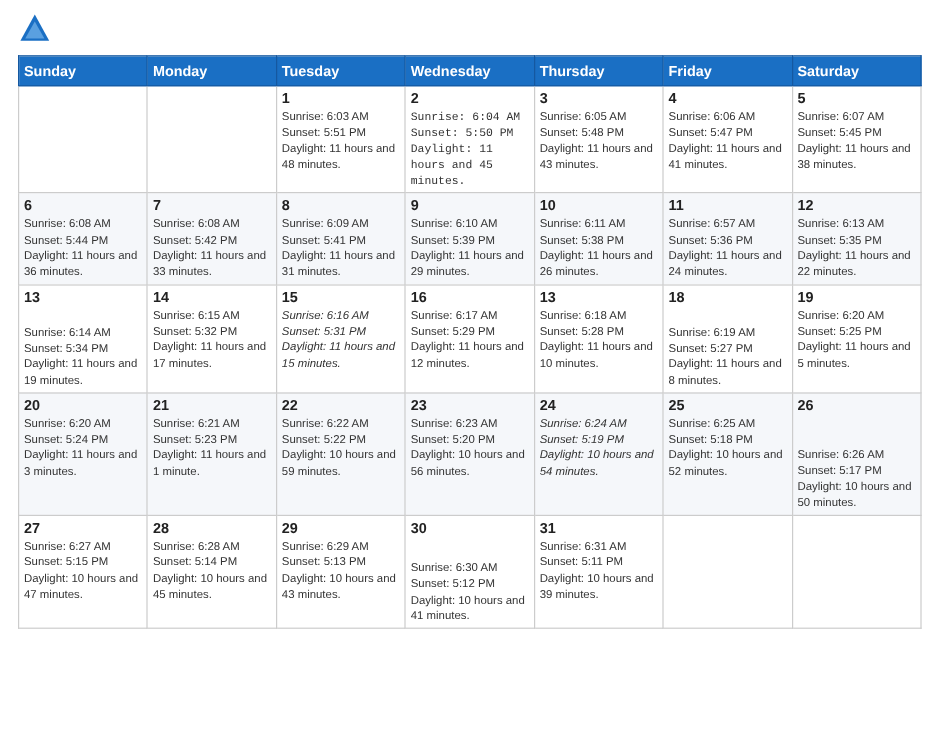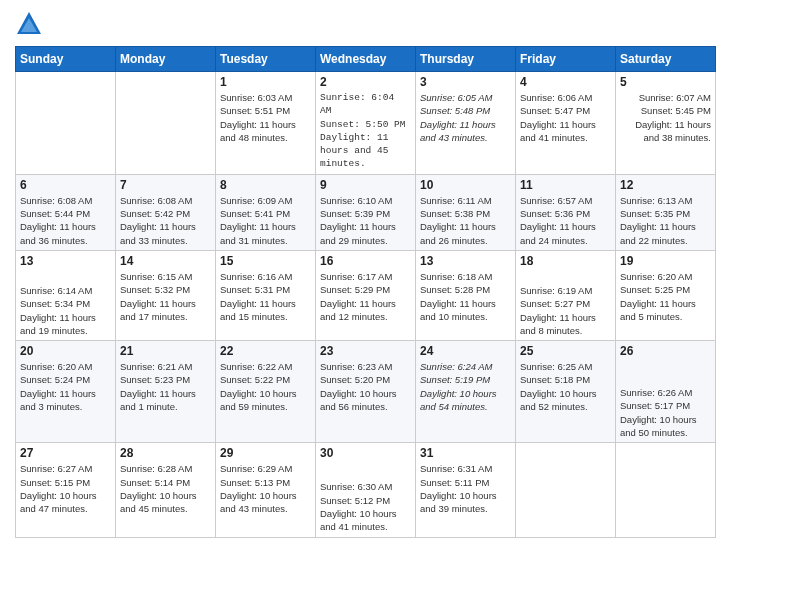--- a/index.html
+++ b/index.html
@@ -3,24 +3,24 @@
   <meta charset="utf-8">
   <style>
     * { box-sizing: border-box; margin: 0; padding: 0; }
     body {
       font-family: Arial, sans-serif;
       background: #fff;
       width: 792px;
       min-height: 612px;
     }
     .page {
-      width: 716px;
+      width: 792px;
       min-height: 612px;
       background: #fff;
-      padding: 10px 0 15px 15px;
+      padding: 10px 24px 15px 15px;
     }
     .header {
       display: flex;
       justify-content: space-between;
       align-items: flex-start;
       margin-bottom: 8px;
     }
     .logo {
       display: flex;
       align-items: center;
@@ -150,33 +150,33 @@
 Daylight: 11 hours and 48 minutes.</div>
           </td>
           <td>
             <div class="day-number">2</div>
             <div class="day-info" style="white-space: pre-line; font-family: Liberation Mono, monospace;">Sunrise: 6:04 AM
 Sunset: 5:50 PM
 Daylight: 11 hours and 45 minutes.</div>
           </td>
           <td>
             <div class="day-number">3</div>
-            <div class="day-info" style="white-space: pre-line; font-style: italic;">Sunrise: 6:05 AM
+            <div class="day-info" style="white-space: pre-line;">Sunrise: 6:05 AM
 Sunset: 5:48 PM
 Daylight: 11 hours and 43 minutes.</div>
           </td>
           <td>
             <div class="day-number">4</div>
             <div class="day-info" style="white-space: pre-line;">Sunrise: 6:06 AM
 Sunset: 5:47 PM
 Daylight: 11 hours and 41 minutes.</div>
           </td>
           <td>
             <div class="day-number">5</div>
-            <div class="day-info" style="white-space: pre-line; text-align: right;">Sunrise: 6:07 AM
+            <div class="day-info" style="white-space: pre-line;">Sunrise: 6:07 AM
 Sunset: 5:45 PM
 Daylight: 11 hours and 38 minutes.</div>
           </td>
         </tr>
         <tr>
           <td>
             <div class="day-number">6</div>
             <div class="day-info" style="white-space: pre-line;">Sunrise: 6:08 AM
 Sunset: 5:44 PM
 Daylight: 11 hours and 36 minutes.</div>
@@ -226,21 +226,21 @@
 Daylight: 11 hours and 19 minutes.</div>
           </td>
           <td>
             <div class="day-number">14</div>
             <div class="day-info" style="white-space: pre-line;">Sunrise: 6:15 AM
 Sunset: 5:32 PM
 Daylight: 11 hours and 17 minutes.</div>
           </td>
           <td>
             <div class="day-number">15</div>
-            <div class="day-info" style="white-space: pre-line;">Sunrise: 6:16 AM
+            <div class="day-info" style="white-space: pre-line; font-style: italic;">Sunrise: 6:16 AM
 Sunset: 5:31 PM
 Daylight: 11 hours and 15 minutes.</div>
           </td>
           <td>
             <div class="day-number">16</div>
             <div class="day-info" style="white-space: pre-line;">Sunrise: 6:17 AM
 Sunset: 5:29 PM
 Daylight: 11 hours and 12 minutes.</div>
           </td>
           <td>

